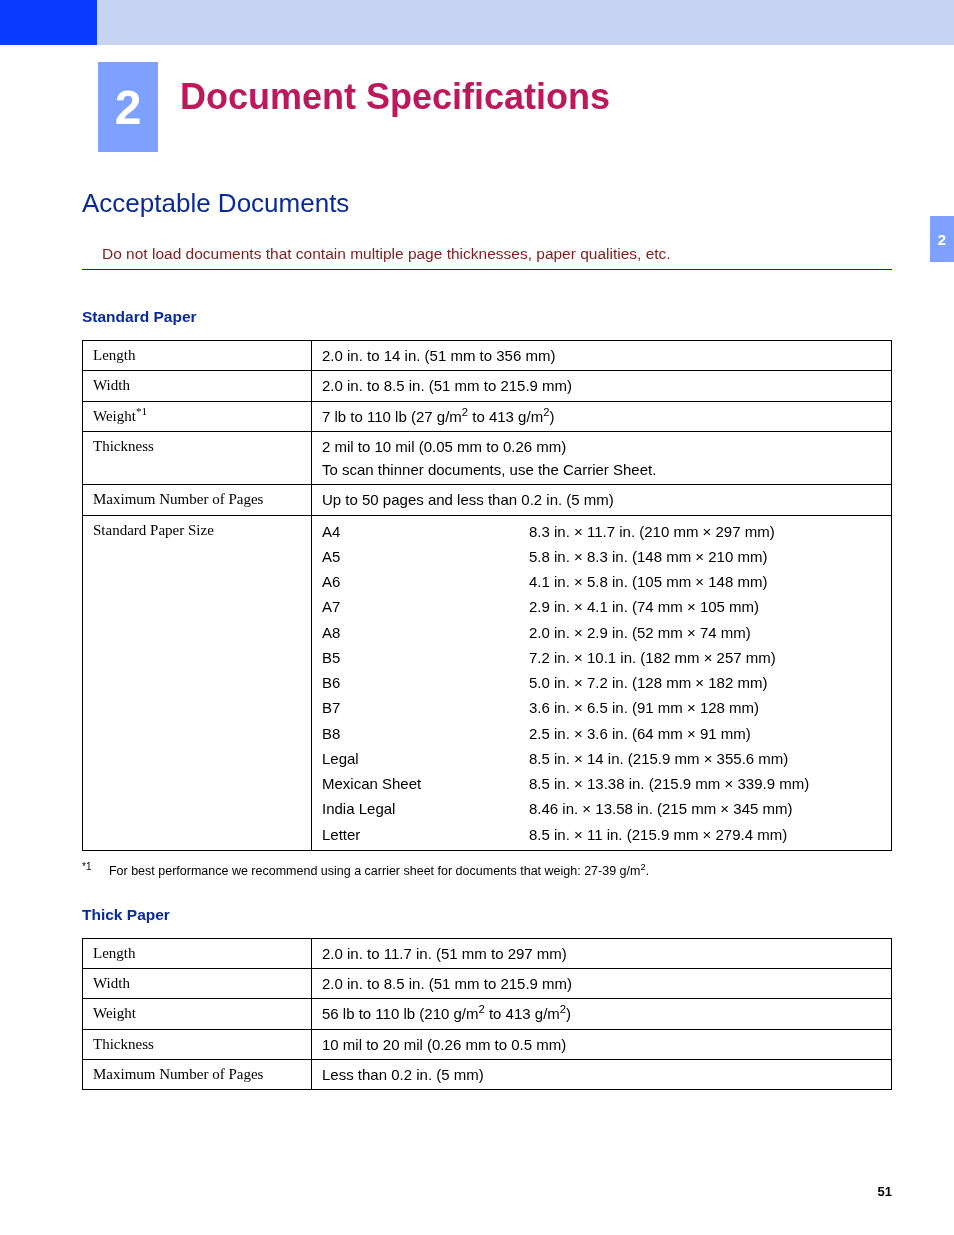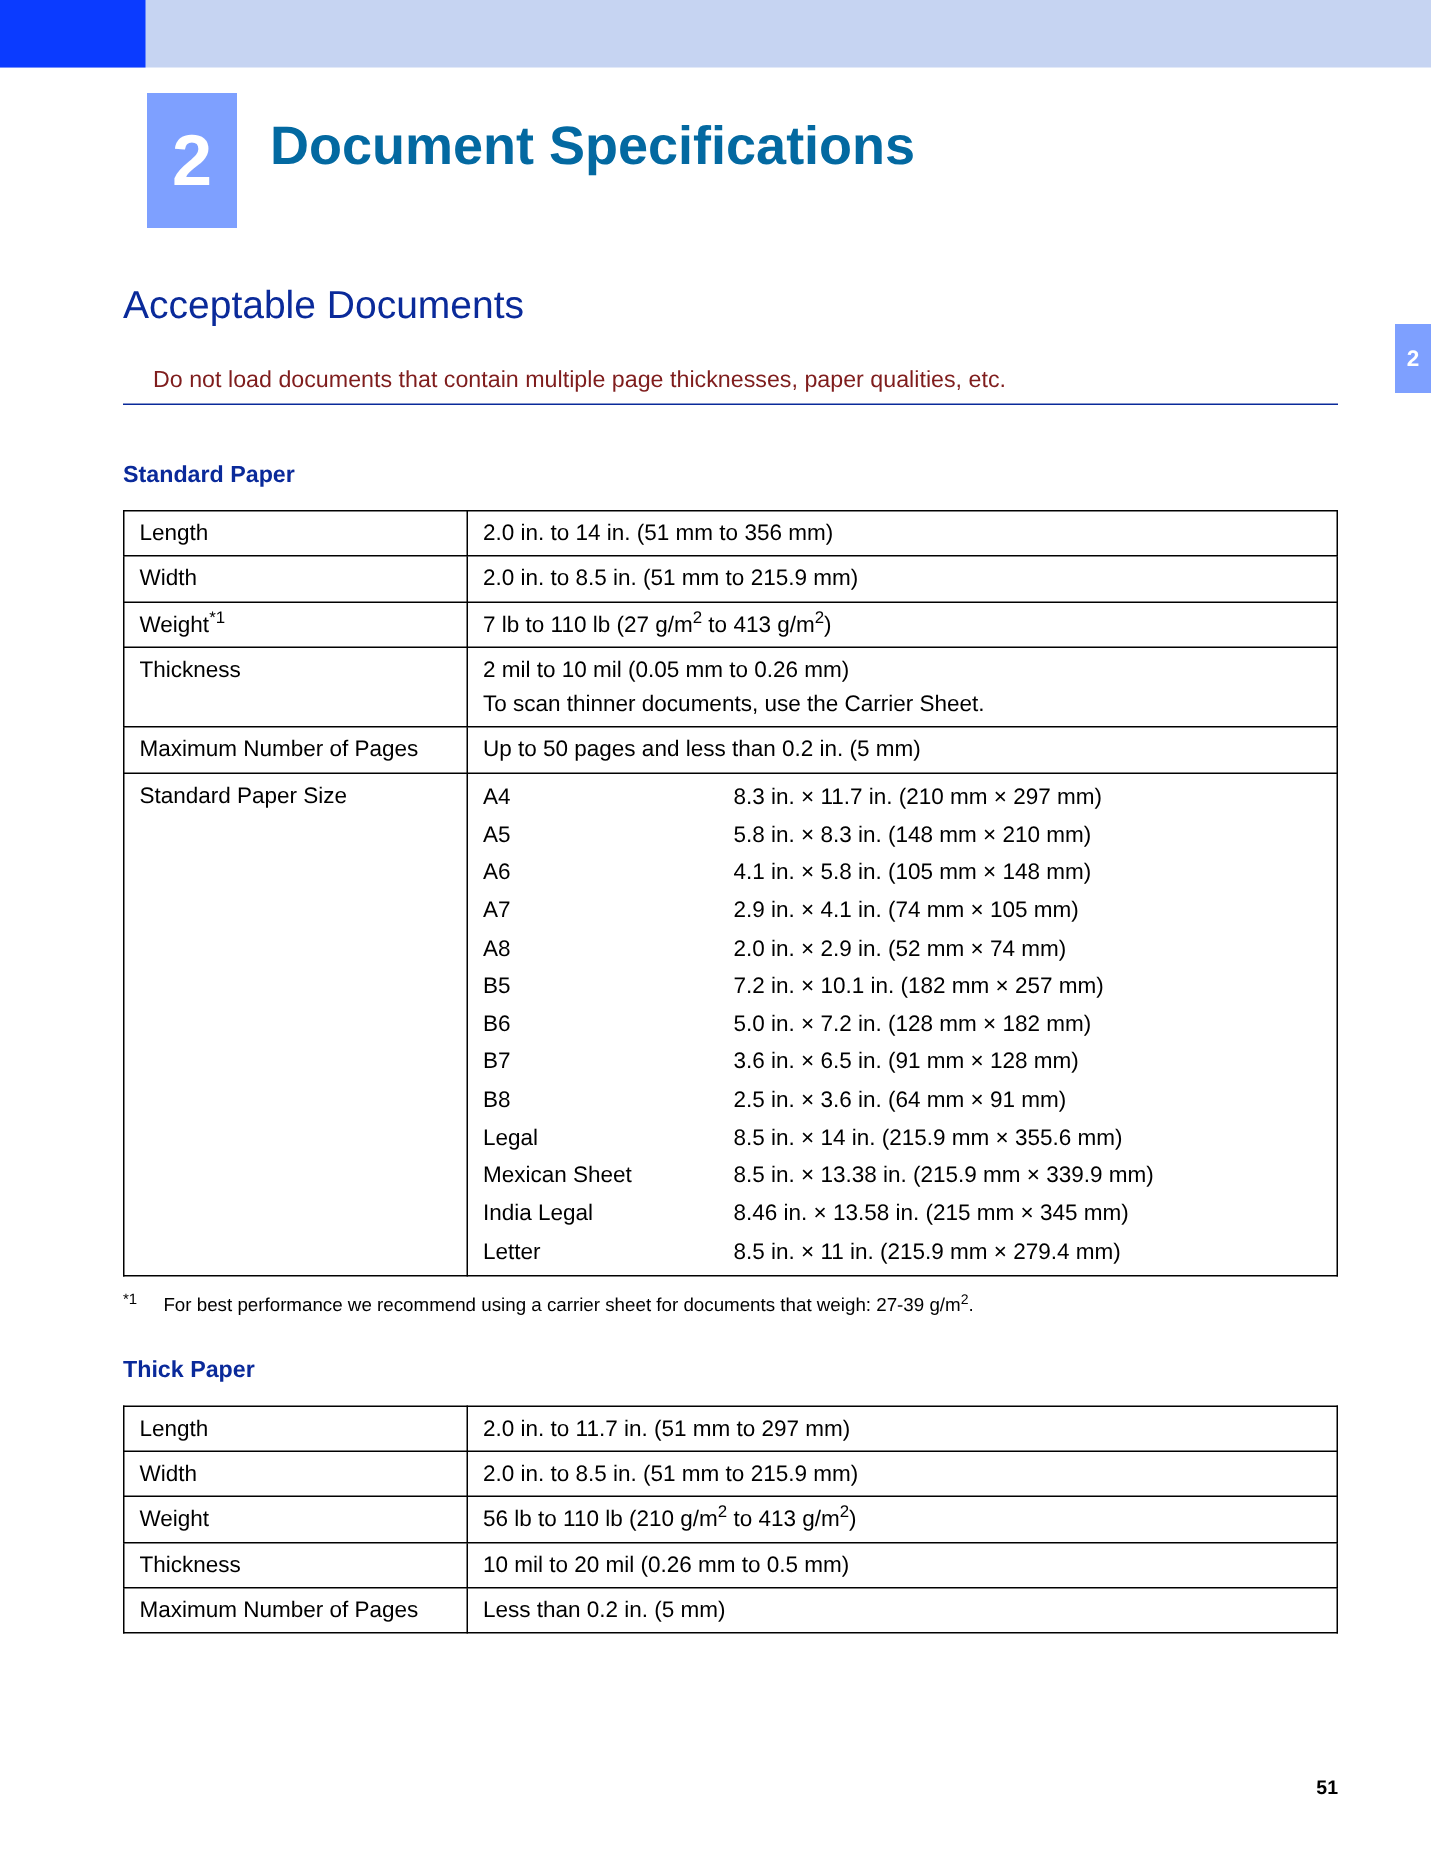--- a/index.html
+++ b/index.html
@@ -44,21 +44,21 @@
     display: flex;
     align-items: center;
     justify-content: center;
   }
   .chapter-title {
     position: absolute;
     top: 76px;
     left: 180px;
     font-size: 36px;
     font-weight: bold;
-    color: #0369a1;
+    color: #be185d;
   }
   .content {
     position: absolute;
     top: 180px;
     left: 82px;
     width: 810px;
   }
   .section-title {
     font-size: 26px;
     font-weight: normal;
@@ -104,21 +104,21 @@
     width: 100%;
     border-collapse: collapse;
     font-size: 15px;
   }
   table.spec td {
     border: 1px solid #000;
     padding: 3px 10px 3px 10px;
     vertical-align: top;
     line-height: 1.55;
   }
-  .col-label { width: 208px; }
+  .col-label { width: 208px; font-family: Liberation Serif, serif; }
   .sizes-inner {
     display: flex;
   }
   .size-col1 { width: 167px; padding-right:4px;}
   .size-col2 { flex: 1; }
   .size-row { padding: 1px 0; }
   sup { font-size: 0.75em; line-height: 0; }
   .footnote {
     font-size: 12.5px;
     margin-top: 10px;
@@ -220,21 +220,21 @@
                   <div class="size-row">A8</div>
                   <div class="size-row">B5</div>
                   <div class="size-row">B6</div>
                   <div class="size-row">B7</div>
                   <div class="size-row">B8</div>
                   <div class="size-row">Legal</div>
                   <div class="size-row">Mexican Sheet</div>
                   <div class="size-row">India Legal</div>
                   <div class="size-row">Letter</div>
                 </div>
-            <div class="size-col2" style="padding:3px 10px 3px 0;" id="sizes-col-dims">
+            <div class="size-col2" style="padding:3px 10px 3px 0;margin-left:40px;" id="sizes-col-dims">
                   <div class="size-row">8.3 in. × 11.7 in. (210 mm × 297 mm)</div>
                   <div class="size-row">5.8 in. × 8.3 in. (148 mm × 210 mm)</div>
                   <div class="size-row">4.1 in. × 5.8 in. (105 mm × 148 mm)</div>
                   <div class="size-row">2.9 in. × 4.1 in. (74 mm × 105 mm)</div>
                   <div class="size-row">2.0 in. × 2.9 in. (52 mm × 74 mm)</div>
                   <div class="size-row">7.2 in. × 10.1 in. (182 mm × 257 mm)</div>
                   <div class="size-row">5.0 in. × 7.2 in. (128 mm × 182 mm)</div>
                   <div class="size-row">3.6 in. × 6.5 in. (91 mm × 128 mm)</div>
                   <div class="size-row">2.5 in. × 3.6 in. (64 mm × 91 mm)</div>
                   <div class="size-row">8.5 in. × 14 in. (215.9 mm × 355.6 mm)</div>

